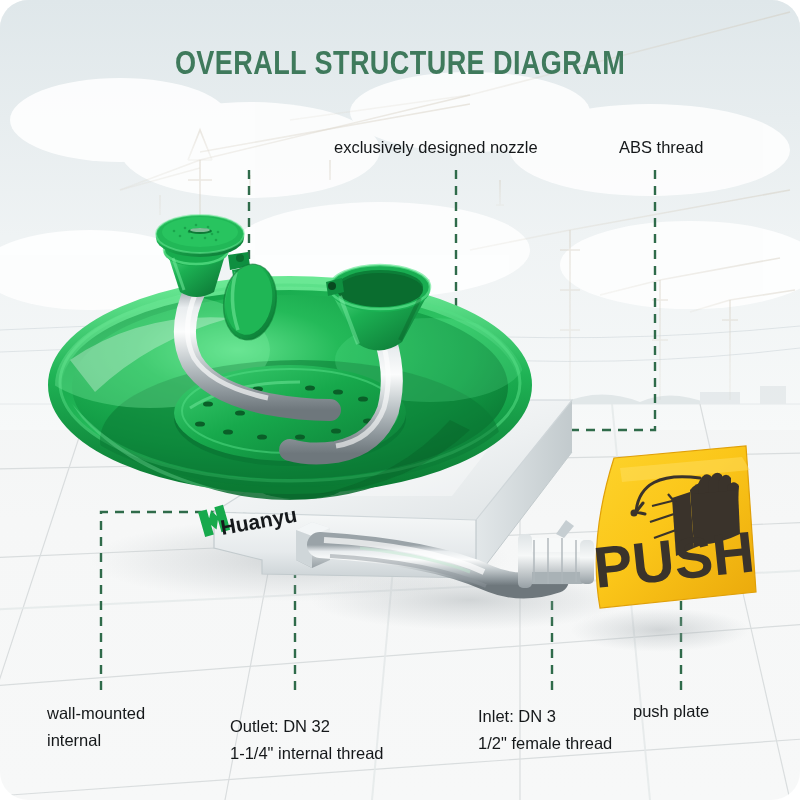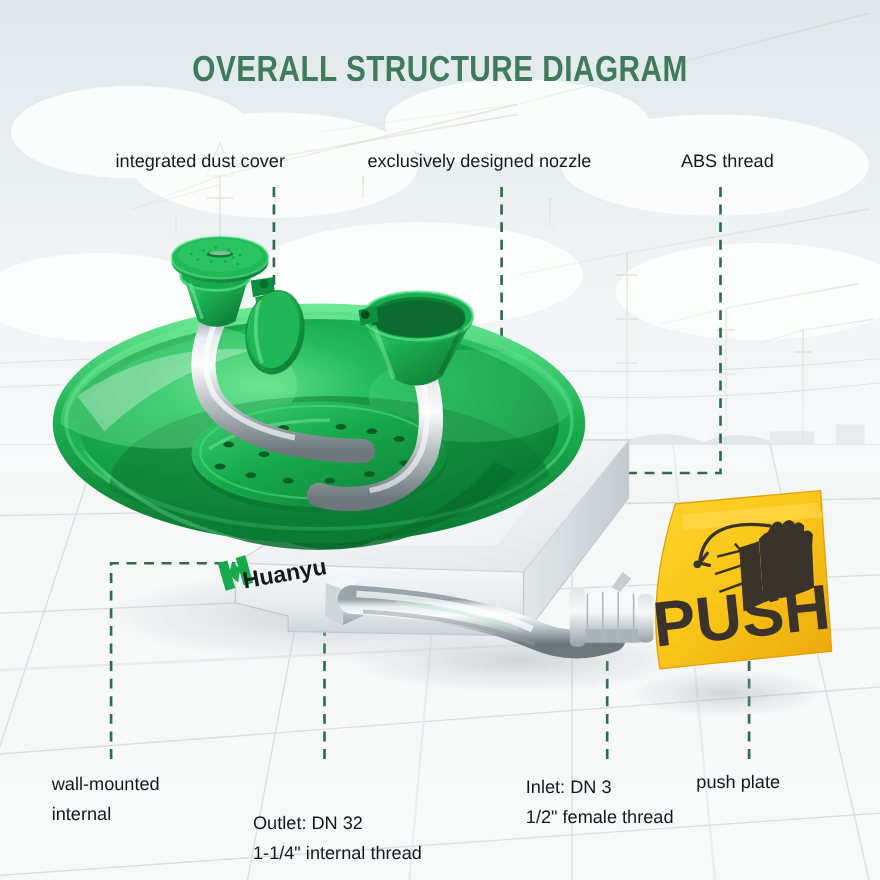--- a/index.html
+++ b/index.html
@@ -3,21 +3,21 @@
 <meta charset="utf-8">
 <style>
   * { margin:0; padding:0; box-sizing:border-box; }
   html,body { width:800px; height:800px; }
   body {
     font-family:"Liberation Sans", sans-serif;
     background:#ffffff;
     overflow:hidden;
     position:relative;
   }
-  #stage { position:absolute; inset:0; width:800px; height:800px; overflow:hidden; }
+  #stage { position:absolute; inset:0; width:800px; height:800px; overflow:hidden;border-radius:28px; }
 
   
   .bg-sky {
     position:absolute; left:0; top:0; width:800px; height:430px;
     background:linear-gradient(180deg,#eef2f3 0%,#e8eef0 16%,#eff3f4 38%,#f4f7f7 62%,#f8fafa 100%);
   }
   .bg-ground {
     position:absolute; left:0; top:400px; width:800px; height:400px;
     background:linear-gradient(180deg,#f3f5f5 0%,#f6f7f7 30%,#f7f8f8 100%);
   }
@@ -442,32 +442,31 @@
           <path d="M654 538 L676 530"></path>
           <path d="M668 494 L678 506"></path>
         </g>
       </g>
 
       <text x="596" y="588" font-family="Liberation Sans, sans-serif" font-size="58" font-weight="bold" fill="#3a332b" transform="rotate(-6 596 588)">PUSH</text>
     </g>
 
   </svg>
 
-  <div class="lbl" style="left:105px; top:134px;">integrated dust cover</div>
 
   <div class="lbl" style="left:334px; top:134px;">exclusively designed nozzle</div>
 
   <div class="lbl" style="left:619px; top:134px;">ABS thread</div>
 
   <div class="lbl l2" style="left:47px; top:700px;">
     <div>wall-mounted</div>
     <div>internal</div>
   </div>
 
-  <div class="lbl l2" style="left:230px; top:736px;">
+  <div class="lbl l2" style="left:230px; top:713px;">
     <div>Outlet: DN 32</div>
     <div>1-1/4"  internal thread</div>
   </div>
 
   <div class="lbl l2" style="left:478px; top:703px;">
     <div>Inlet: DN 3</div>
     <div>1/2" female thread</div>
   </div>
 
   <div class="lbl" style="left:633px; top:698px;">push plate</div>

